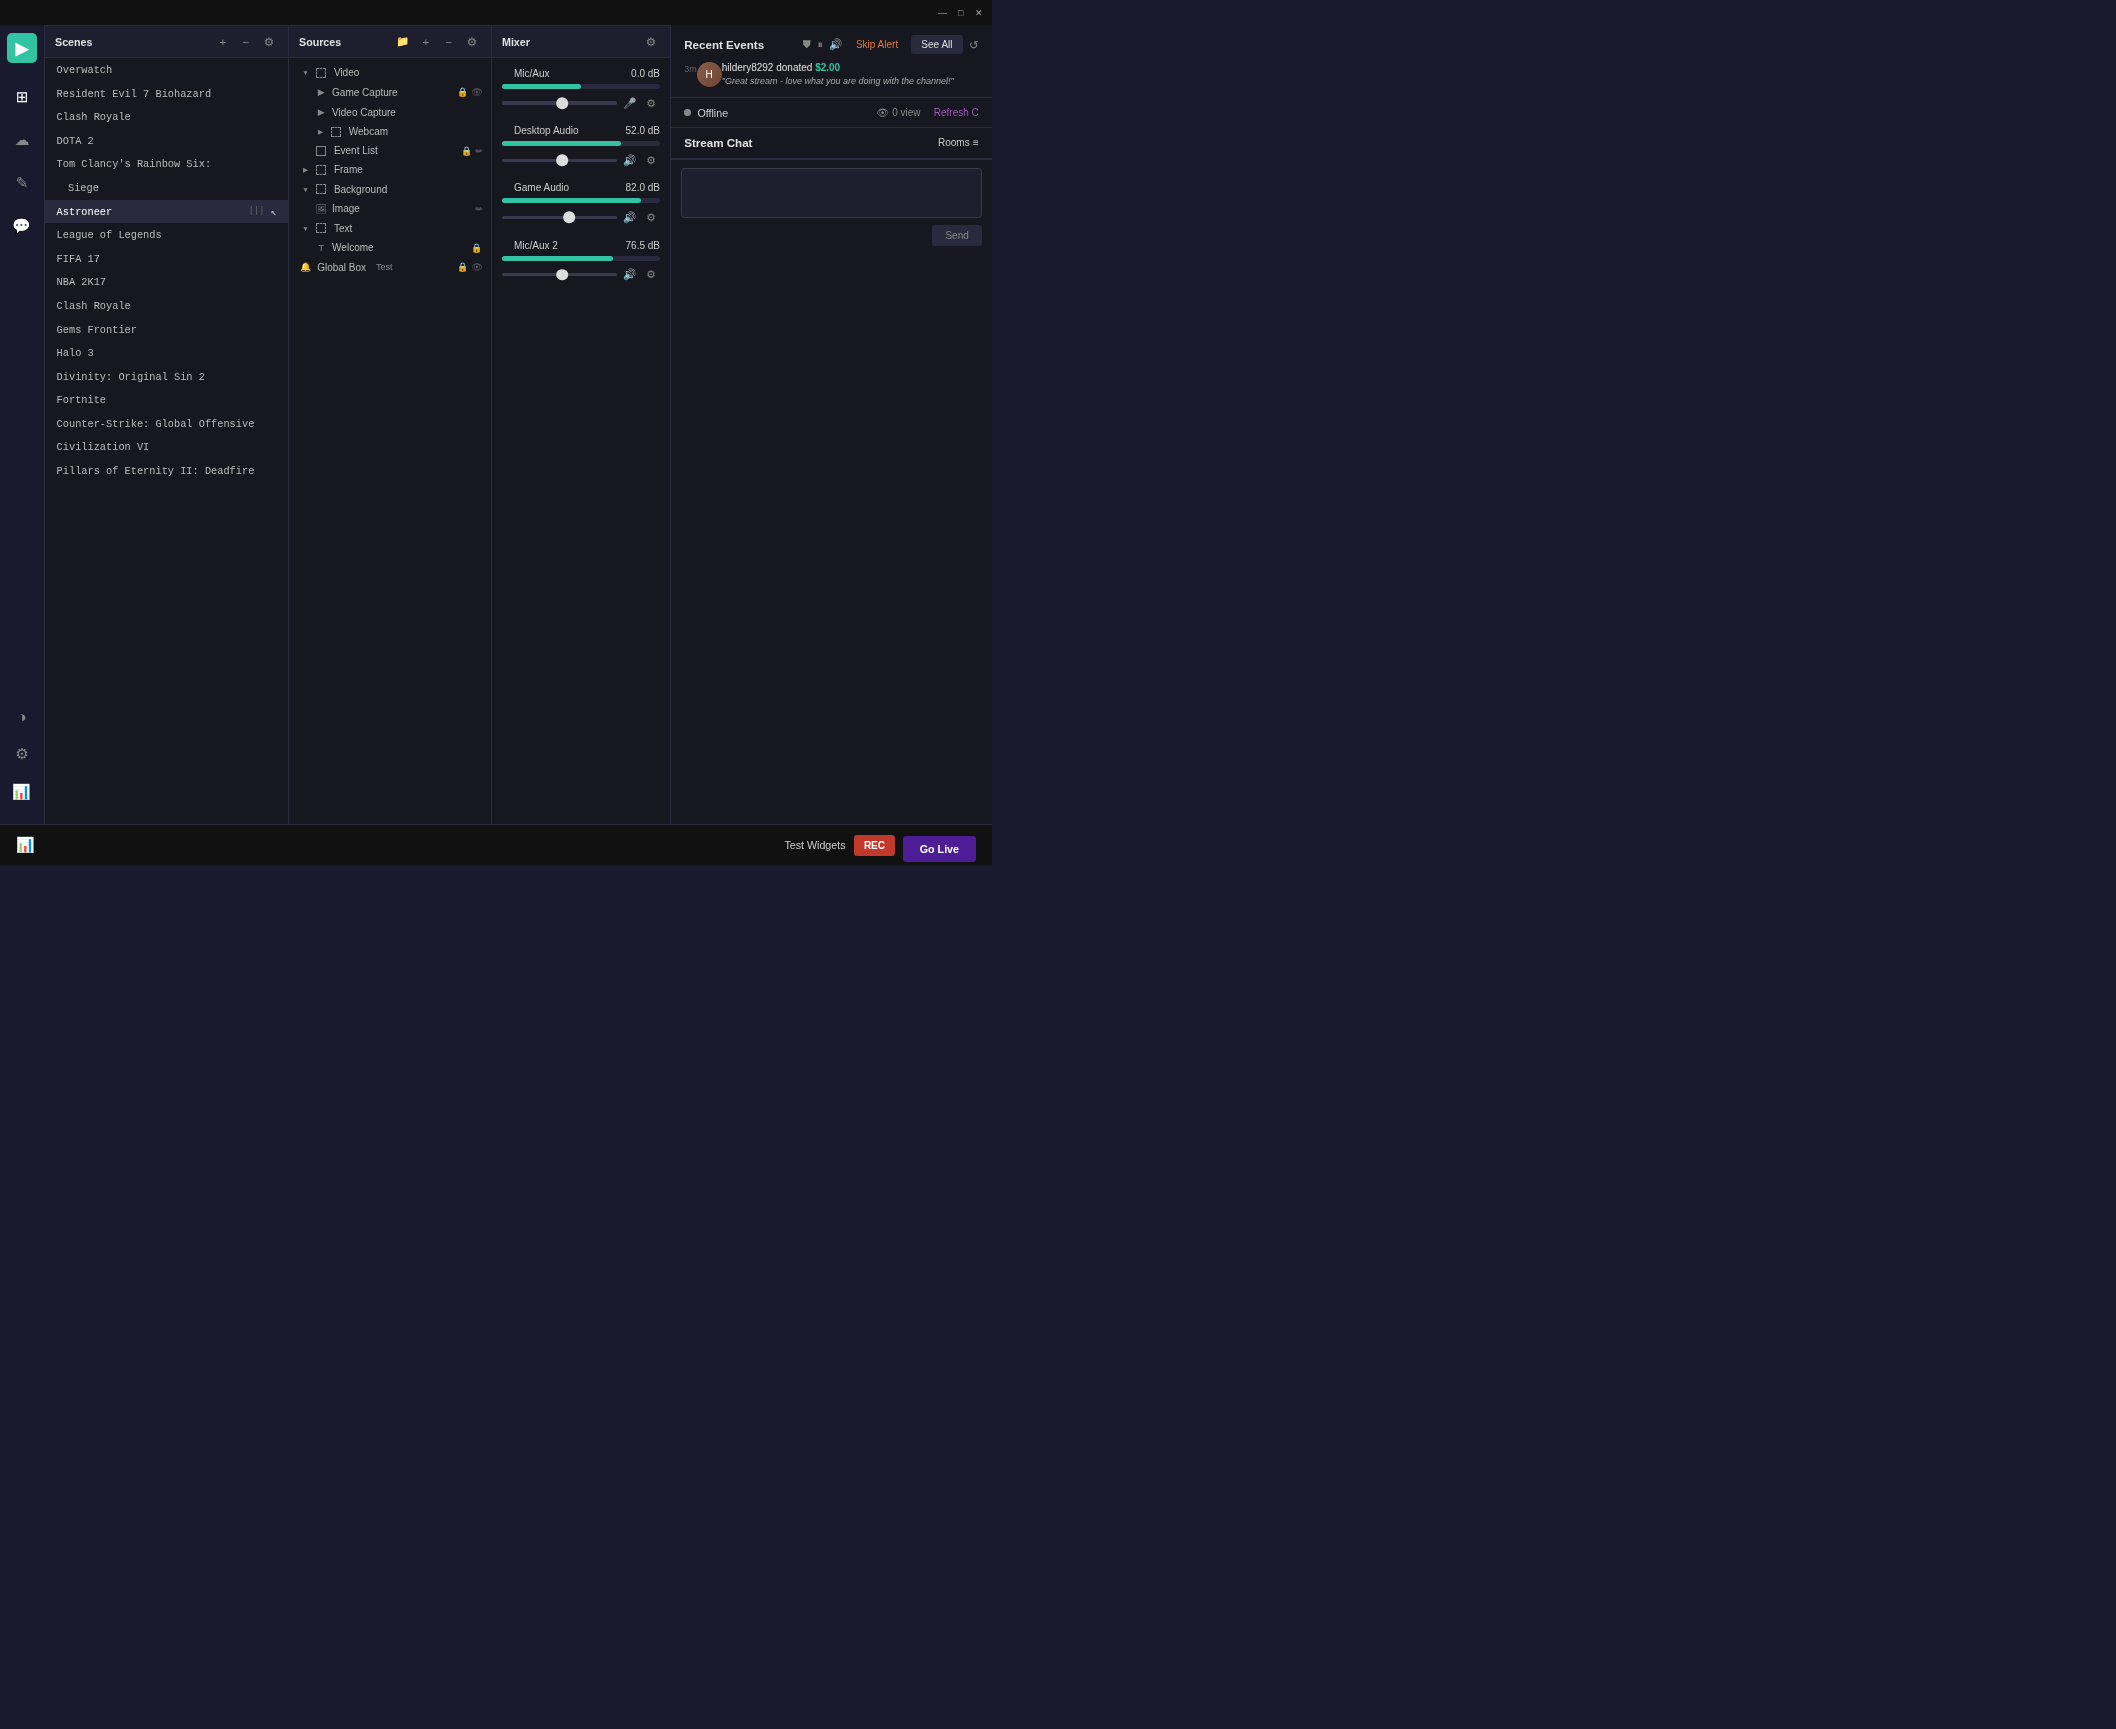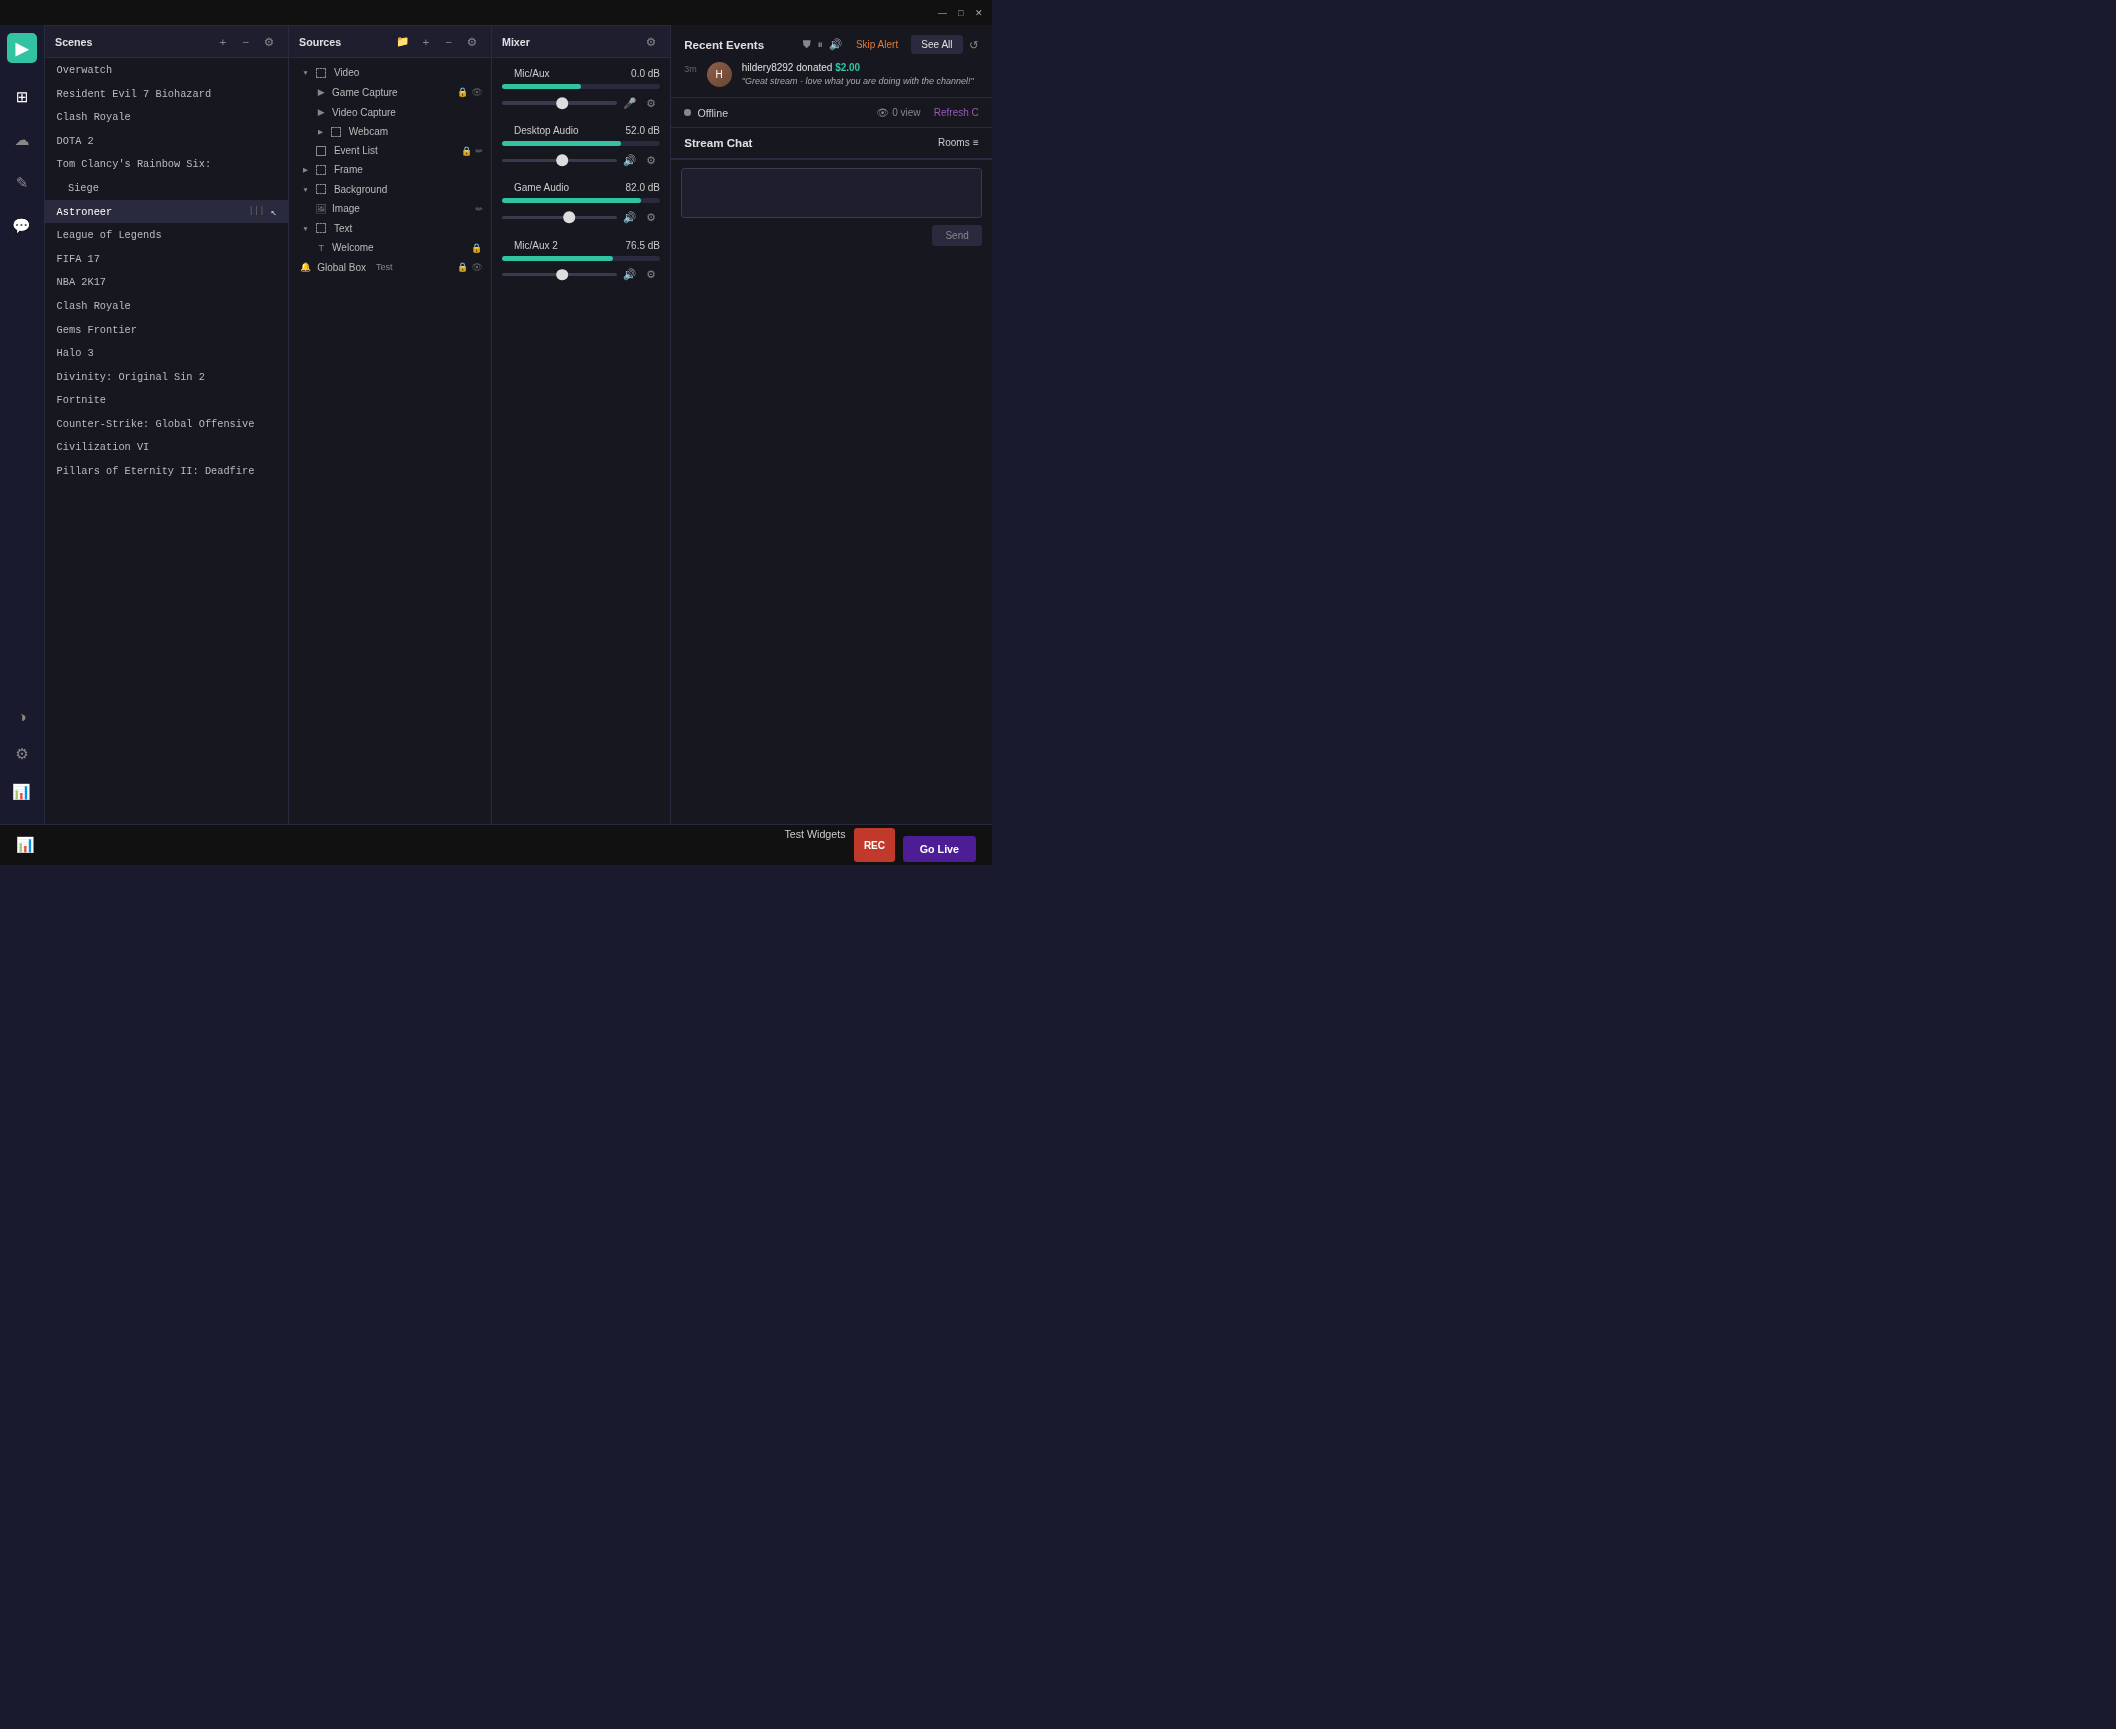--- a/index.html
+++ b/index.html
@@ -422,21 +422,21 @@
       background: #2a2a3e;
       border: none;
       color: #e0e0e0;
       font-size: 10px;
       cursor: pointer;
       padding: 4.1px 10px;
       border-radius: 3.3px;
     }
     .event-row {
       display: flex;
-      gap: 10px;
+      gap: 0;
       align-items: flex-start;
     }
     .event-time { color: #666; font-size: 9px; margin-top: 1.7px; }
     .event-avatar {
       width: 25px; height: 25px;
       border-radius: 50%;
       background: linear-gradient(135deg, #8b5e4a, #6b4535);
       flex-shrink: 0;
       overflow: hidden;
       display: flex; align-items: center; justify-content: center;
@@ -532,21 +532,21 @@
       background: #111;
       display: flex;
       align-items: center;
       justify-content: space-between;
       padding: 0 16.5px;
       border-top: 0.8px solid #2a2a3e;
       flex-shrink: 0;
     }
     .bottom-left { display: flex; align-items: center; gap: 8.3px; }
     .bottom-stats-icon { color: #888; font-size: 15px; cursor: pointer; }
-    .bottom-right { display: flex; gap: 8.3px; }
+    .bottom-right { display: flex; align-items: center; gap: 8.3px; }
     .test-widgets-label { color: #ccc; font-size: 10.7px; }
     .rec-btn {
       background: #c0392b;
       color: #fff;
       border: none;
       padding: 5px 10px;
       border-radius: 3.3px;
       font-size: 10px;
       font-weight: bold;
       cursor: pointer;

